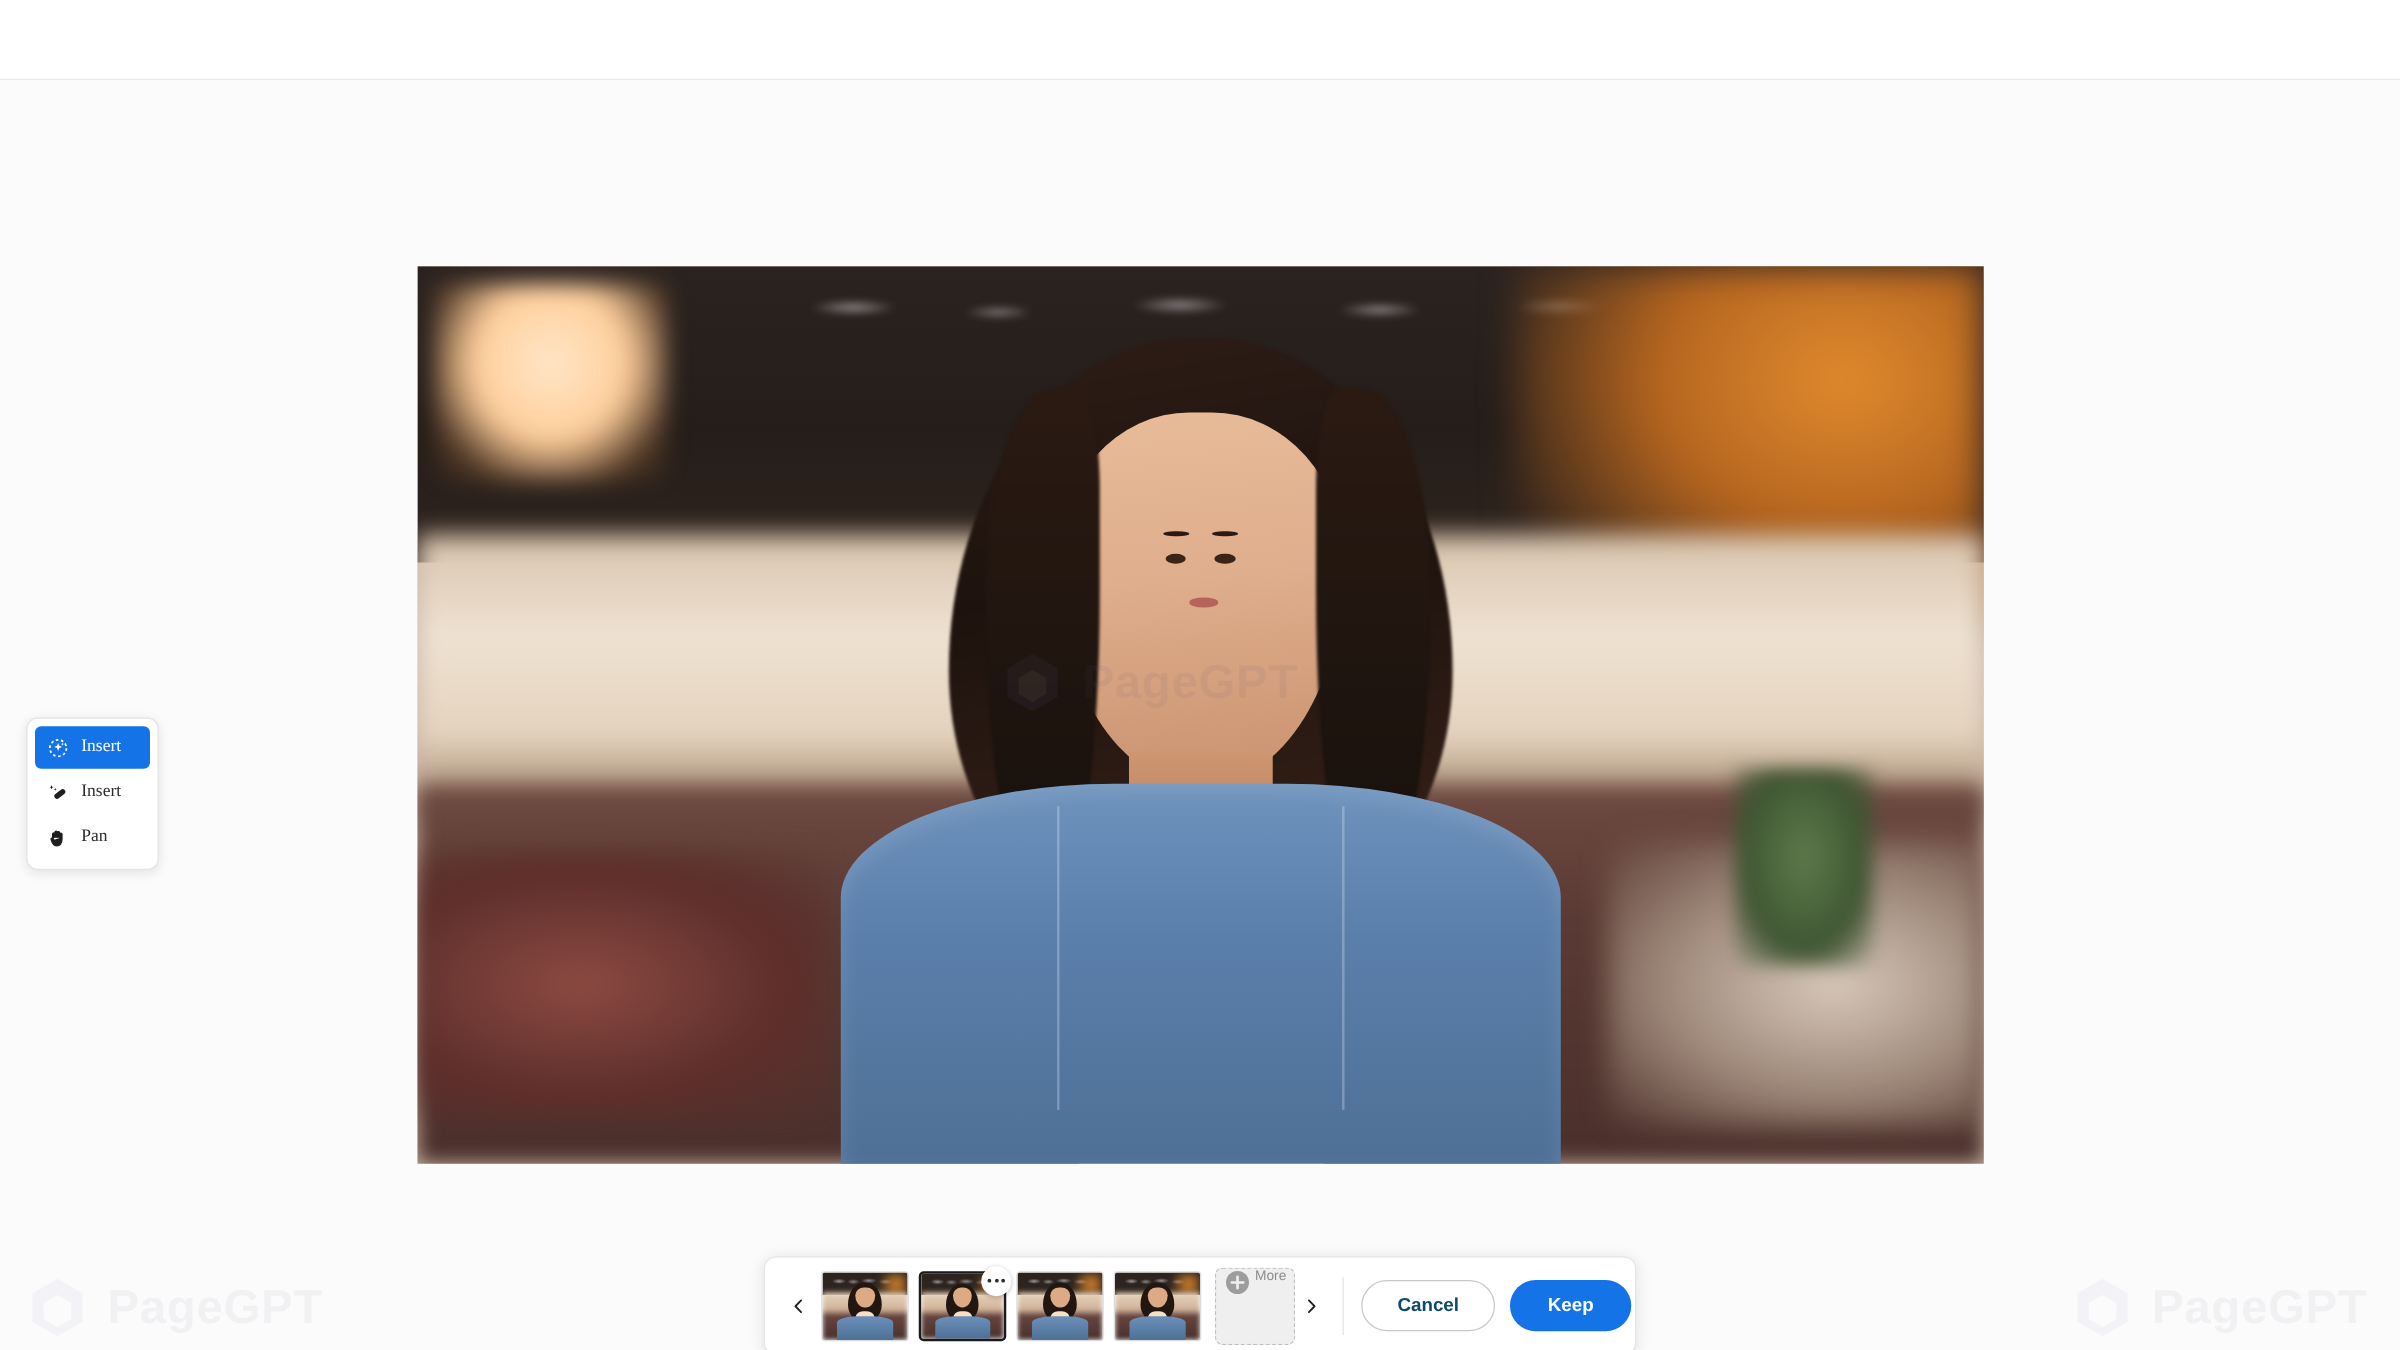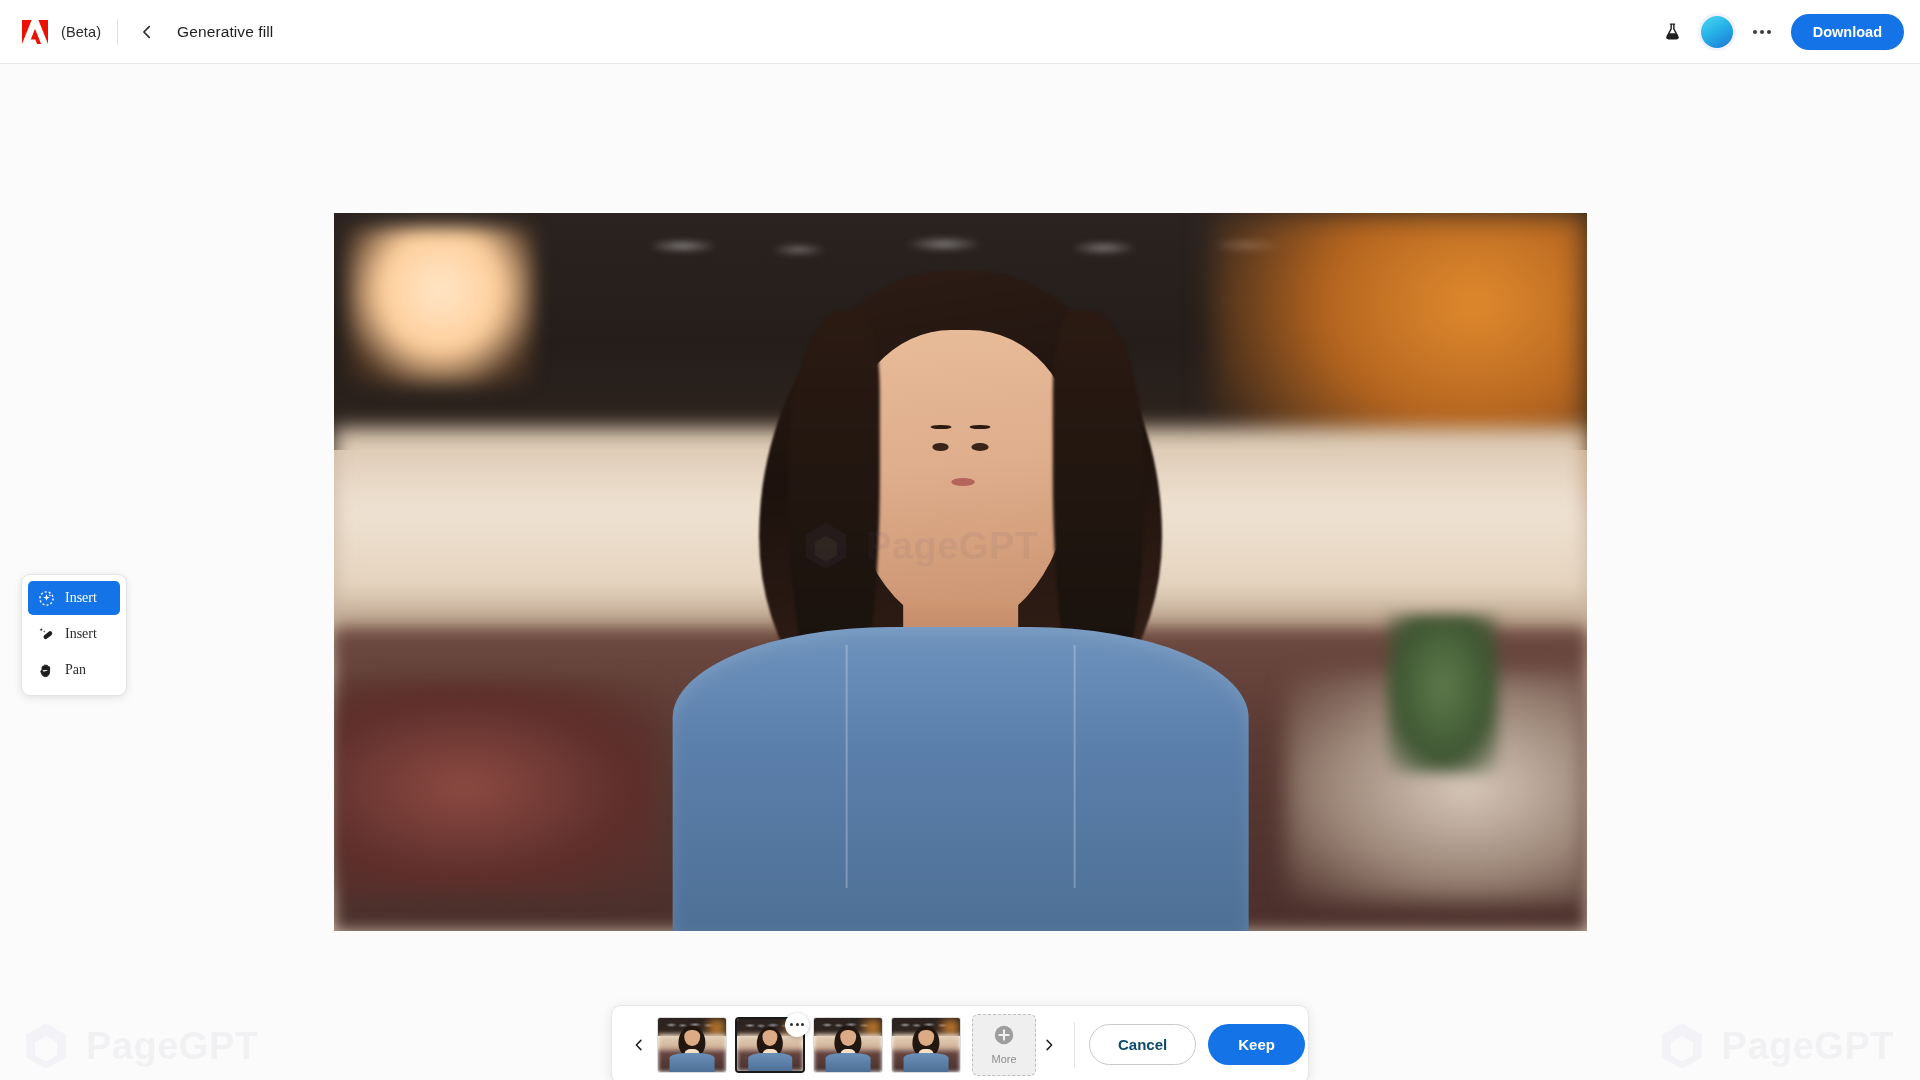--- a/index.html
+++ b/index.html
@@ -288,21 +288,21 @@
     box-shadow:0 1px 4px rgba(0,0,0,.25);
     display:flex; align-items:center; justify-content:center; gap:2.5px;
     z-index:3; cursor:pointer;
   }
   .thumb-badge i { width:3px; height:3px; border-radius:50%; background:#2c2c2c; display:block; }
   .more-btn {
     width:64px; height:62px;
     background:#efefef;
     border:1.5px dashed #bfbfbf;
     border-radius:6px;
-    display:flex; flex-direction:column; align-items:center; justify-content:center;
+    display:flex; flex-direction:row; align-items:flex-start; justify-content:center;
     gap:3px; cursor:pointer; margin-left:6px; flex:0 0 auto;
   }
   .more-label { font-size:11px; color:#8d8d8d; }
   .bb-divider { width:1px; height:46px; background:#e4e4e4; margin:0 14px 0 12px; flex:0 0 auto; }
   .btn-cancel {
     height:41px; padding:0 28px; border-radius:21px;
     background:#ffffff; border:1.5px solid #c9c9c9;
     font-size:15px; color:#0c4a6e; font-weight:bold;
     cursor:pointer; font-family:"Liberation Sans", sans-serif;
     display:flex; align-items:center; justify-content:center;
@@ -327,53 +327,21 @@
   .wm-top .wm-hex { width:40px; height:40px; }
   .wm-dl { right:320px; top:12px; opacity:.07; }
   .wm-dl .wm-txt { font-size:30px; }
 </style>
 </head>
 <body>
 
 <div id="app">
 
   <div class="header">
-    <div class="hdr-left">
-      <div class="adobe-logo">
-        <svg width="26" height="24" viewBox="0 0 26 24">
-          <path d="M9.6 0H0v24L9.6 0z" fill="#EB1000"></path>
-          <path d="M16.4 0H26v24L16.4 0z" fill="#EB1000"></path>
-          <path d="M13 8.8L19.1 24h-4.0l-1.82-4.6H8.8L13 8.8z" fill="#EB1000"></path>
-        </svg>
-      </div>
-      <span class="beta-label">(Beta)</span>
-      <div class="hdr-divider"></div>
-      <div class="back-chevron">
-        <svg width="14" height="14" viewBox="0 0 14 14">
-          <path d="M9.2 1.6L3.9 7l5.3 5.4" fill="none" stroke="#2c2c2c" stroke-width="1.7" stroke-linecap="round" stroke-linejoin="round"></path>
-        </svg>
-      </div>
-      <span class="page-title">Generative fill</span>
-    </div>
-
-    <div class="hdr-right">
-      <div class="icon-btn">
-        <svg width="19" height="19" viewBox="0 0 20 20">
-          <path d="M7.8 2.2h4.4M8.6 2.2v5.1L4.4 15.1a1.6 1.6 0 001.4 2.5h8.4a1.6 1.6 0 001.4-2.5l-4.2-7.8V2.2" fill="none" stroke="#1f1f1f" stroke-width="1.5" stroke-linecap="round" stroke-linejoin="round"></path>
-          <path d="M6.1 11.8h7.8l2.3 4.3a1.1 1.1 0 01-1 1.5H4.8a1.1 1.1 0 01-1-1.5l2.3-4.3z" fill="#1f1f1f"></path>
-        </svg>
-      </div>
-      <div class="avatar"></div>
-      <div class="dots-btn">
-        <i></i>
-          <i></i>
-          <i></i>
-      </div>
-      <button class="download-btn">Download</button>
-    </div>
+
   </div>
 
   <div class="canvas-area">
 
     <div class="photo">
       <div class="ph-bg">
         <div class="ph-chalk">
           <div class="ph-chalk-txt"></div>
         </div>
         <div class="ph-lamp"></div>

